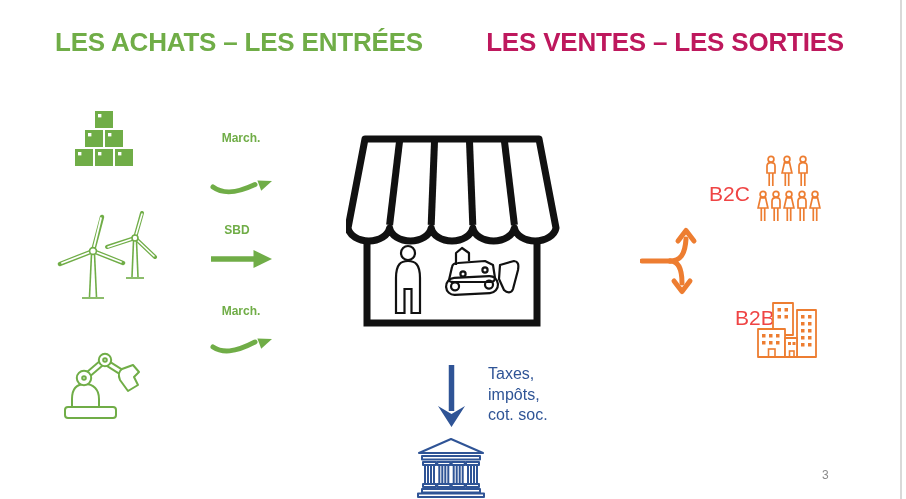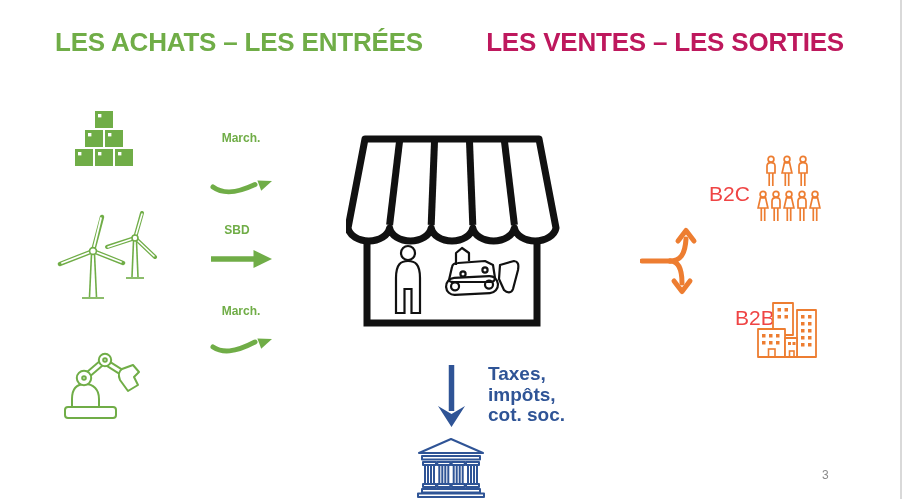--- a/index.html
+++ b/index.html
@@ -6,21 +6,21 @@
   .slide{
     position:relative;width:906px;height:499px;background:#ffffff;overflow:hidden;
     font-family:"Liberation Sans",sans-serif;
   }
   .abs{position:absolute;}
   .title{font-size:26px;line-height:28px;font-weight:700;letter-spacing:-0.2px;}
   .title-left{left:55px;top:28px;color:#70AD47;text-align:left;}
   .title-right{right:62px;top:28px;color:#be185d;text-align:right;}
   .flow-label{font-size:12px;font-weight:700;color:#70AD47;text-align:center;width:76px;}
   .seg-label{font-size:21px;font-weight:400;color:#ef4444;}
-  .taxes-text{left:488px;top:364px;color:#2F5496;font-size:19px;line-height:20.5px;font-weight:700;}
+  .taxes-text{left:488px;top:364px;color:#2F5496;font-size:16px;line-height:20.5px;font-weight:400;}
   .taxes-text span{display:block;}
   .page-num{left:822px;top:468px;color:#8a8a8a;font-size:12px;}
   .edge-line{left:900px;top:0;width:2px;height:499px;background:#d9d9d9;}
   svg{display:block;}
 </style>
 </head>
 <body>
 
 <div class="slide">
 

